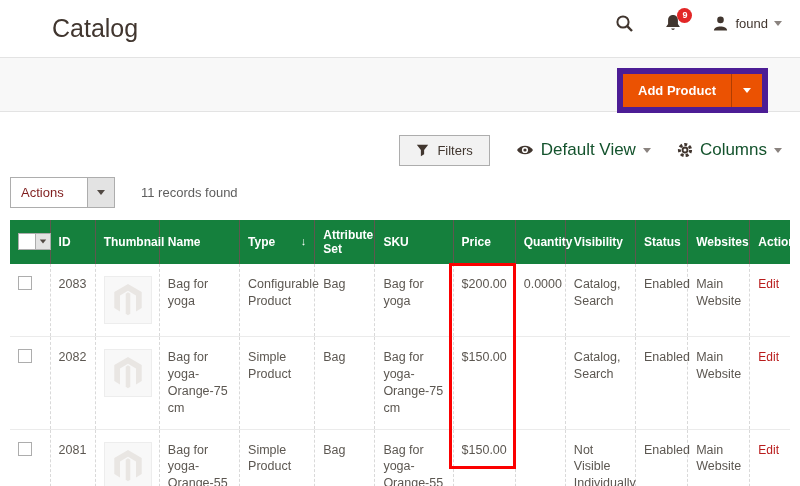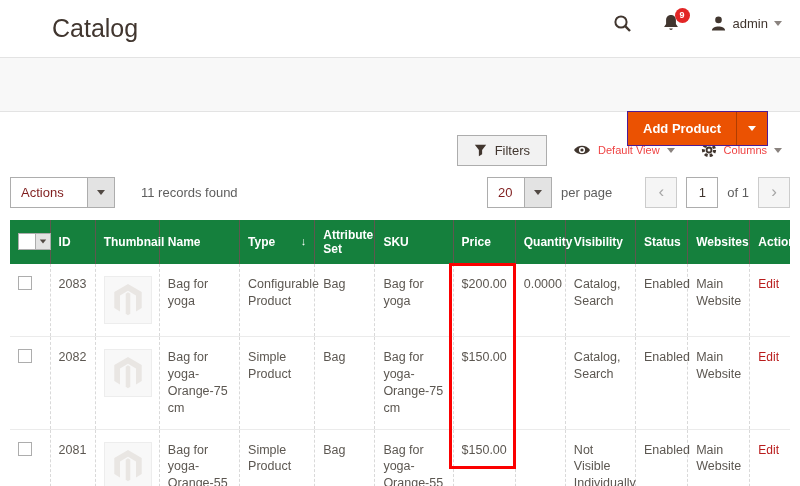--- a/index.html
+++ b/index.html
@@ -19,31 +19,31 @@
   .caret { display: inline-block; width: 0; height: 0; border-left: 4px solid transparent;
     border-right: 4px solid transparent; border-top: 5px solid #8a837f; }
   .caret.white { border-top-color: #fff; }
   .caret.dark { border-top-color: #514943; }
 
   
   .action-band { position: relative; height: 55px; background: #f8f8f8;
     border-top: 1px solid #e3e3e3; border-bottom: 1px solid #e3e3e3; }
   .add-product { position: absolute; right: 32px; top: 10px; display: inline-flex;
     background: #eb5202; color: #fff; font-weight: bold; font-size: 13px; cursor: pointer;
-    border: 1px solid #4c1d95; margin-top: 43px; }
+    border: 6px solid #4c1d95; }
   .add-product .label { padding: 9px 15px; }
   .add-product .split { padding: 9px 11px; border-left: 1px solid rgba(0,0,0,0.25);
     display: flex; align-items: center; }
 
   
   .grid-controls { margin-top: 22px; padding: 0 18px; display: flex; justify-content: flex-end;
     align-items: center; gap: 26px; height: 32px; }
   .filters-btn { display: inline-flex; align-items: center; gap: 8px; background: #f2f2f2;
     border: 1px solid #adadad; padding: 7px 16px; font-size: 13px; color: #41362f; cursor: pointer; }
-  .ctrl { display: inline-flex; align-items: center; gap: 7px; font-size: 11px; color: #ef4444; cursor: pointer; }
+  .ctrl { display: inline-flex; align-items: center; gap: 7px; font-size: 17px; color: #14532d; cursor: pointer; }
 
   
   .actions-row { margin-top: 10px; padding: 0 10px; display: flex; align-items: center; height: 32px; }
   .select-box { display: inline-flex; align-items: stretch; background: #fff;
     border: 1px solid #adadad; height: 31px; cursor: pointer; }
   .select-box .val { padding: 7px 10px; font-size: 13px; color: #7f1d1d; }
   .select-box.actions .val { width: 76px; }
   .select-box .drop { width: 27px; background: #e3e3e3; border-left: 1px solid #adadad;
     display: flex; align-items: center; justify-content: center; }
   .records { margin-left: 26px; font-size: 13px; color: #5e5e5e; }
@@ -104,21 +104,21 @@
           <path d="M8 1 C5.2 1 3.6 3 3.6 5.6 V9 L1.8 11.6 H14.2 L12.4 9 V5.6 C12.4 3 10.8 1 8 1 Z" fill="#41362f"></path>
           <path d="M6.3 13 a1.8 1.8 0 0 0 3.4 0 Z" fill="#41362f"></path>
         </svg>
       <span class="badge">9</span>
     </span>
     <span class="admin-menu">
       <svg width="17" height="17" viewBox="0 0 16 16">
           <circle cx="8" cy="4.6" r="3.1" fill="#41362f"></circle>
           <path d="M1.8 14.5 C1.8 9.6 14.2 9.6 14.2 14.5 Z" fill="#41362f"></path>
         </svg>
-      <span>admin</span>
+      <span>found</span>
       <span class="caret"></span>
     </span>
   </div>
 </div>
 
 <div class="action-band">
   <div class="add-product">
     <span class="label">Add Product</span>
     <span class="split">
         <span class="caret white"></span>
@@ -154,33 +154,20 @@
 </div>
 
 <div class="actions-row">
   <span class="select-box actions">
     <span class="val">Actions</span>
     <span class="drop">
         <span class="caret dark"></span>
       </span>
   </span>
   <span class="records">11 records found</span>
-  <div class="pager">
-    <span class="select-box perpage">
-      <span class="val">20</span>
-      <span class="drop">
-          <span class="caret dark"></span>
-        </span>
-    </span>
-    <span class="perpage-label">per page</span>
-    <button class="page-btn">‹</button>
-    <input class="page-input" value="1" style="">
-    <span class="of-label">of 1</span>
-    <button class="page-btn">›</button>
-  </div>
 </div>
 
 <div class="grid-wrap">
   <table>
     <colgroup>
       <col class="c-cb">
         <col class="c-id">
         <col class="c-thumb">
         <col class="c-name">
         <col class="c-type">

